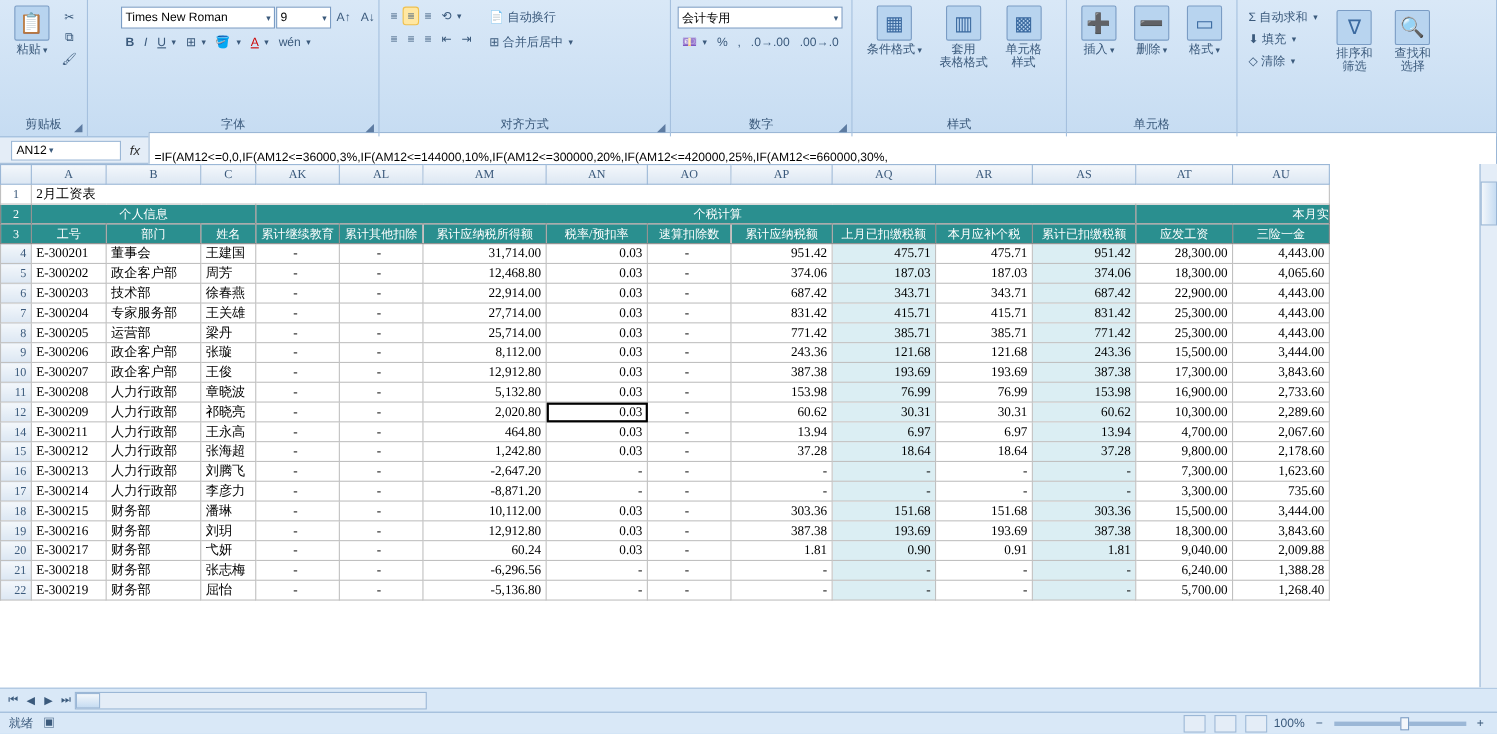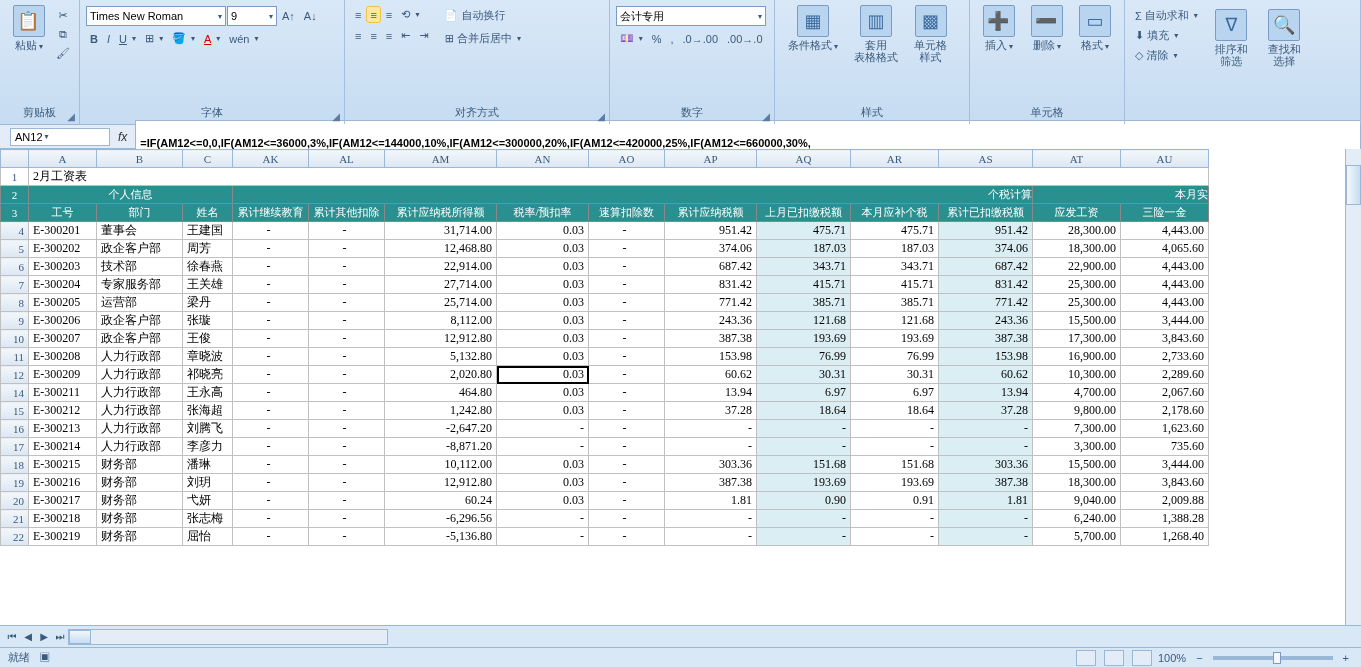--- a/index.html
+++ b/index.html
@@ -18,21 +18,21 @@
 .bigicon { width: 32px; height:32px; background:#b8d4ef; border:1px solid #7a9cc4; border-radius:2px; display:flex; align-items:center; justify-content:center; font-size:18px; color:#3b6aa0;}
 .biglabel { font-size:11px; color:#3b5a7c; text-align:center; margin-top:2px; line-height:12px;}
 .dd { font-size:8px; color:#3b5a7c; margin-left:2px;}
 .combo { background:#fff; border:1px solid #7a9cc4; height:20px; font-size:11px; padding:0 3px; display:flex; align-items:center; justify-content:space-between; min-width:50px;}
 .smicon { width:18px; height:18px; display:inline-flex; align-items:center; justify-content:center; color:#3b5a7c; font-size:11px; }
 
 
 .fbar { background:#e4edf7; border-bottom:1px solid #9bb7d6; height:24px; display:flex; align-items:center; padding-left:10px;}
 .namebox { background:#fff; border:1px solid #9bb7d6; width:100px; height:18px; font-size:11px; padding:1px 4px; display:flex; align-items:center;}
 .fbar .fx { margin:0 8px; font-style:italic; color:#333; }
-.formulain { flex:1; background:#fff; border:1px solid #9bb7d6; height:18px; font-size:11px; padding:16px 4px; overflow:hidden; white-space:nowrap;font-weight:bold;}
+.formulain { flex:1; background:#fff; border:1px solid #9bb7d6; height:18px; font-size:11px; padding:16px 4px; overflow:hidden; white-space:nowrap;}
 
 
 .gridwrap { position:relative; background:#fff; height: calc(667px - 125px - 24px - 22px - 20px); overflow:hidden;}
 table.sheet { border-collapse:collapse; table-layout:fixed; font-family:"Times New Roman", serif; font-size:12px;}
 .sheet th, .sheet td { border:1px solid #c0c0c0; height:18px; overflow:hidden; white-space:nowrap; }
 .colhdr th { background:linear-gradient(#f3f7fb,#dce7f3); color:#3b5a7c; font-weight:normal; text-align:center; font-size:11px; border:1px solid #9bb7d6;}
 .rowhdr { background:linear-gradient(#f3f7fb,#dce7f3); color:#3b5a7c; text-align:center; font-size:11px; border:1px solid #9bb7d6; width:28px;}
 .mergetitle td { background:#fff; border:1px solid #c0c0c0;}
 .hdr1 td { background:#2a8f8f; color:#fff; border:1px solid #888; font-size:11px; text-align:center;}
 .hdr2 td { background:#2a8f8f; color:#fff; border:1px solid #888; font-size:11px; text-align:center;}
@@ -72,21 +72,21 @@
       <div class="vcol" style="margin-top:4px">
         <span class="smicon rbtn">✂</span>
         <span class="smicon rbtn">⧉</span>
         <span class="smicon rbtn">🖌</span>
       </div>
     </div>
     <div class="group-label"><span>剪贴板</span><span class="dlauncher">◢</span></div>
   </div>
 
   <div class="group" style="width:265px">
-    <div class="group-body vcol" style="gap:4px; padding-top:4px;">
+    <div class="group-body vcol" style="gap:4px; padding-top:4px;margin-left:24px;">
       <div class="hrow">
         <div class="combo" style="width:140px">
             <span>Times New Roman</span>
             <span class="dd">▾</span>
           </div>
         <div class="combo" style="width:46px">
             <span>9</span>
             <span class="dd">▾</span>
           </div>
         <span class="rbtn">A↑</span>
@@ -262,21 +262,21 @@
           <th>AT</th>
           <th>AU</th>
         </tr>
         <tr class="mergetitle">
           <td class="rowhdr">1</td>
           <td class="tl" colspan="14" style="text-align:left;padding-left:4px">2月工资表</td>
         </tr>
         <tr class="hdr1">
           <td class="rowhdr">2</td>
           <td colspan="3">个人信息</td>
-          <td colspan="9" style="text-align:right;padding-left:40px">个税计算</td>
+          <td colspan="9" style="text-align:center;padding-left:40px">个税计算</td>
           <td colspan="2" style="text-align:right;padding-right:0">本月实</td>
         </tr>
         <tr class="hdr2">
           <td class="rowhdr">3</td>
           <td>工号</td>
           <td>部门</td>
           <td>姓名</td>
           <td>累计继续教育</td>
           <td>累计其他扣除</td>
           <td>累计应纳税所得额</td>

